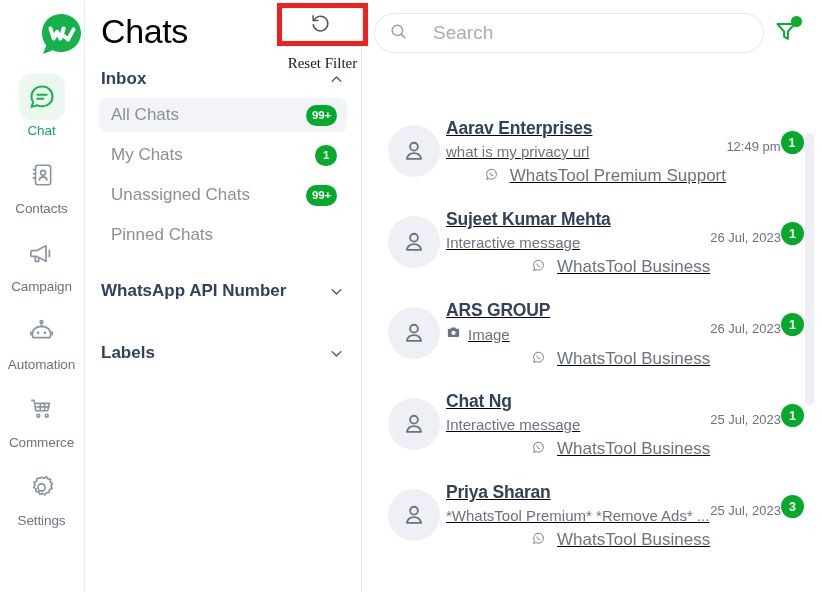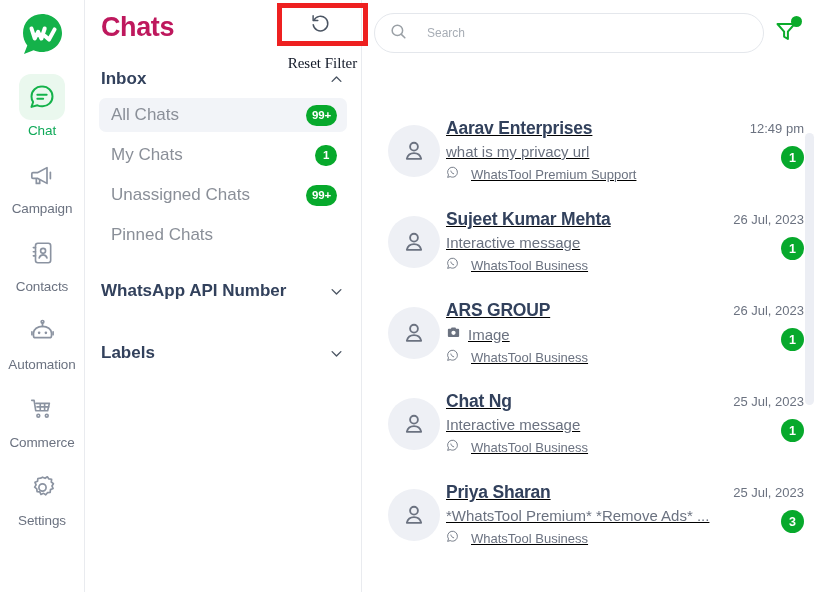--- a/index.html
+++ b/index.html
@@ -9,21 +9,21 @@
     font-family: "Liberation Sans", sans-serif;
     overflow: hidden;
   }
   #app { position: relative; width: 822px; height: 592px; display: flex; background:#fff; }
 
   
   #rail {
     width: 85px; height: 592px;
     background: #ffffff;
     border-right: 1px solid #e9ebef;
-    display: flex; flex-direction: column; align-items: center;
+    display: flex; flex-direction: column; align-items: flex-end;
     padding-top: 8px;
     flex: 0 0 85px;
   }
   .logo {
     width: 46px; height: 46px; margin-top: 4px; margin-bottom: 16px;
     position: relative;
   }
   .rail-item {
     width: 85px;
     display: flex; flex-direction: column; align-items: center;
@@ -42,21 +42,21 @@
   .rail-item.active .rail-label { color: #0fa958; }
 
   
   #inboxcol {
     width: 277px; flex: 0 0 277px; height: 592px;
     border-right: 1px solid #e9ebef;
     position: relative; background:#fff;
   }
   #chats-title {
     position: absolute; left: 16px; top: 12px;
-    font-size: 27px; font-weight: 700; color: #be185d; letter-spacing: -0.4px;
+    font-size: 34px; font-weight: 400; color: #000000; letter-spacing: -0.4px;
   }
   #reset-filter-btn {
     position: absolute; left: 196px; top: 6px;
     width: 80px; height: 38px;
     display: flex; align-items: center; justify-content: center;
     cursor: pointer; background: transparent;
   }
   #reset-annot {
     position: absolute; left: 277px; top: 3px;
     width: 91px; height: 43px;
@@ -95,22 +95,22 @@
   
   #chatcol { flex: 1 1 auto; height: 592px; position: relative; background:#fff; }
   #searchbar-row {
     display: flex; align-items: center; padding: 9px 14px 0 12px; height: 57px;
   }
   #search-box {
     flex: 1 1 auto; height: 40px; border: 1px solid #e4e7ec; border-radius: 21px;
     display: flex; align-items: center; padding: 0 14px; background: #fff;
   }
   #search-box .sinput {
-    border: none; outline: none; font-size: 12px; color: #9aa0a6;
-    background: transparent; margin-left: 19px; width: 100%;
+    border: none; outline: none; font-size: 19px; color: #9aa0a6;
+    background: transparent; margin-left: 25px; width: 100%;
     font-family: "Liberation Sans", sans-serif;
   }
   #search-box .sinput::placeholder { color: #a7adb5; }
   #filter-btn {
     width: 44px; height: 40px; position: relative;
     display: flex; align-items: center; justify-content: center; cursor: pointer;
   }
   #filter-dot {
     position: absolute; top: 3px; right: 6px;
     width: 11px; height: 11px; border-radius: 50%; background: #0bab2b;
@@ -141,26 +141,26 @@
   .chat-name {
     font-size: 17.5px; font-weight: 700; color: #32415c; letter-spacing: -0.2px;
     white-space: nowrap; overflow: hidden; text-overflow: ellipsis;
   }
   .chat-preview {
     font-size: 15px; color: #6b7280; margin-top: 4px;
     display: flex; align-items: center; gap: 7px;
     white-space: nowrap; overflow: hidden; text-overflow: ellipsis;
   }
   .chat-channel {
-    font-size: 13px; color: #6b7280; margin-top: 6px;
-    display: flex; align-items: center; gap: 12px;
+    font-size: 17px; color: #6b7280; margin-top: 6px;
+    display: flex; align-items: center; gap: 12px; justify-content: flex-end;
   }
   .chat-meta {
-    flex: 0 0 auto; display: flex; flex-direction: column; align-items: flex-end;
-    padding-top: 6px; min-width: 78px;
+    flex: 0 0 auto; display: flex; flex-direction: row; align-items: flex-end;
+    padding-top: 6px; min-width: 78px; justify-content: center;
   }
   .chat-time { font-size: 13px; color: #6b7280; white-space: nowrap; }
   .unread {
     margin-top: 10px; background: #07a92c; color: #fff;
     width: 23px; height: 23px; border-radius: 50%;
     display: flex; align-items: center; justify-content: center;
     font-size: 12.5px; font-weight: 700;
   }
 
   #scroll-track {
@@ -189,43 +189,43 @@
     </div>
 
     <div class="rail-item active">
       <div class="rail-icon-wrap">
         <svg width="28" height="28" viewBox="0 0 24 24" fill="none" stroke="#14b24a" stroke-width="1.7">
           <path d="M21 11.5a8.4 8.4 0 0 1-9 8.4 9 9 0 0 1-3.9-.8L3 20.5l1.4-4.2A8.3 8.3 0 0 1 3 11.5a8.4 8.4 0 0 1 9-8.4 8.4 8.4 0 0 1 9 8.4z" stroke-linejoin="round"></path>
           <path d="M8 10h8M8 13.4h5" stroke-linecap="round"></path>
         </svg>
       </div>
       <span class="rail-label">Chat</span>
-    </div>
-
-    <div class="rail-item">
-      <div class="rail-icon-wrap">
-        <svg width="27" height="27" viewBox="0 0 24 24" fill="none" stroke="#8b93a1" stroke-width="1.5">
-          <path d="M3.5 9.5h4L16 5v14l-8.5-4.5h-4a1 1 0 0 1-1-1v-3a1 1 0 0 1 1-1z" stroke-linejoin="round"></path>
-          <path d="M6.5 14.5V19h3v-3.2" stroke-linejoin="round"></path>
-          <path d="M19 9.3v5.4" stroke-linecap="round"></path>
-        </svg>
-      </div>
-      <span class="rail-label">Campaign</span>
     </div>
 
     <div class="rail-item">
       <div class="rail-icon-wrap">
         <svg width="26" height="26" viewBox="0 0 24 24" fill="none" stroke="#8b93a1" stroke-width="1.5">
           <rect x="6" y="3" width="14" height="18" rx="2.2"></rect>
           <path d="M4 7h2M4 10.8h2M4 14.6h2" stroke-linecap="round"></path>
           <circle cx="13" cy="10" r="2.3"></circle>
           <path d="M9.4 16.6c.5-1.9 2-2.9 3.6-2.9s3.1 1 3.6 2.9" stroke-linecap="round"></path>
         </svg>
       </div>
       <span class="rail-label">Contacts</span>
+    </div>
+
+    <div class="rail-item">
+      <div class="rail-icon-wrap">
+        <svg width="27" height="27" viewBox="0 0 24 24" fill="none" stroke="#8b93a1" stroke-width="1.5">
+          <path d="M3.5 9.5h4L16 5v14l-8.5-4.5h-4a1 1 0 0 1-1-1v-3a1 1 0 0 1 1-1z" stroke-linejoin="round"></path>
+          <path d="M6.5 14.5V19h3v-3.2" stroke-linejoin="round"></path>
+          <path d="M19 9.3v5.4" stroke-linecap="round"></path>
+        </svg>
+      </div>
+      <span class="rail-label">Campaign</span>
     </div>
 
     <div class="rail-item">
       <div class="rail-icon-wrap">
         <svg width="27" height="27" viewBox="0 0 24 24" fill="none" stroke="#8b93a1" stroke-width="1.5">
           <path d="M4 13.5c0-3.6 3.6-6 8-6s8 2.4 8 6v2.2c0 1-.8 1.8-1.8 1.8H5.8A1.8 1.8 0 0 1 4 15.7z" stroke-linejoin="round"></path>
           <path d="M12 7.5V4.4" stroke-linecap="round"></path>
           <circle cx="12" cy="3.4" r="1.2"></circle>
           <circle cx="9" cy="13.2" r="1.15" fill="#8b93a1" stroke="none"></circle>
           <circle cx="15" cy="13.2" r="1.15" fill="#8b93a1" stroke="none"></circle>

